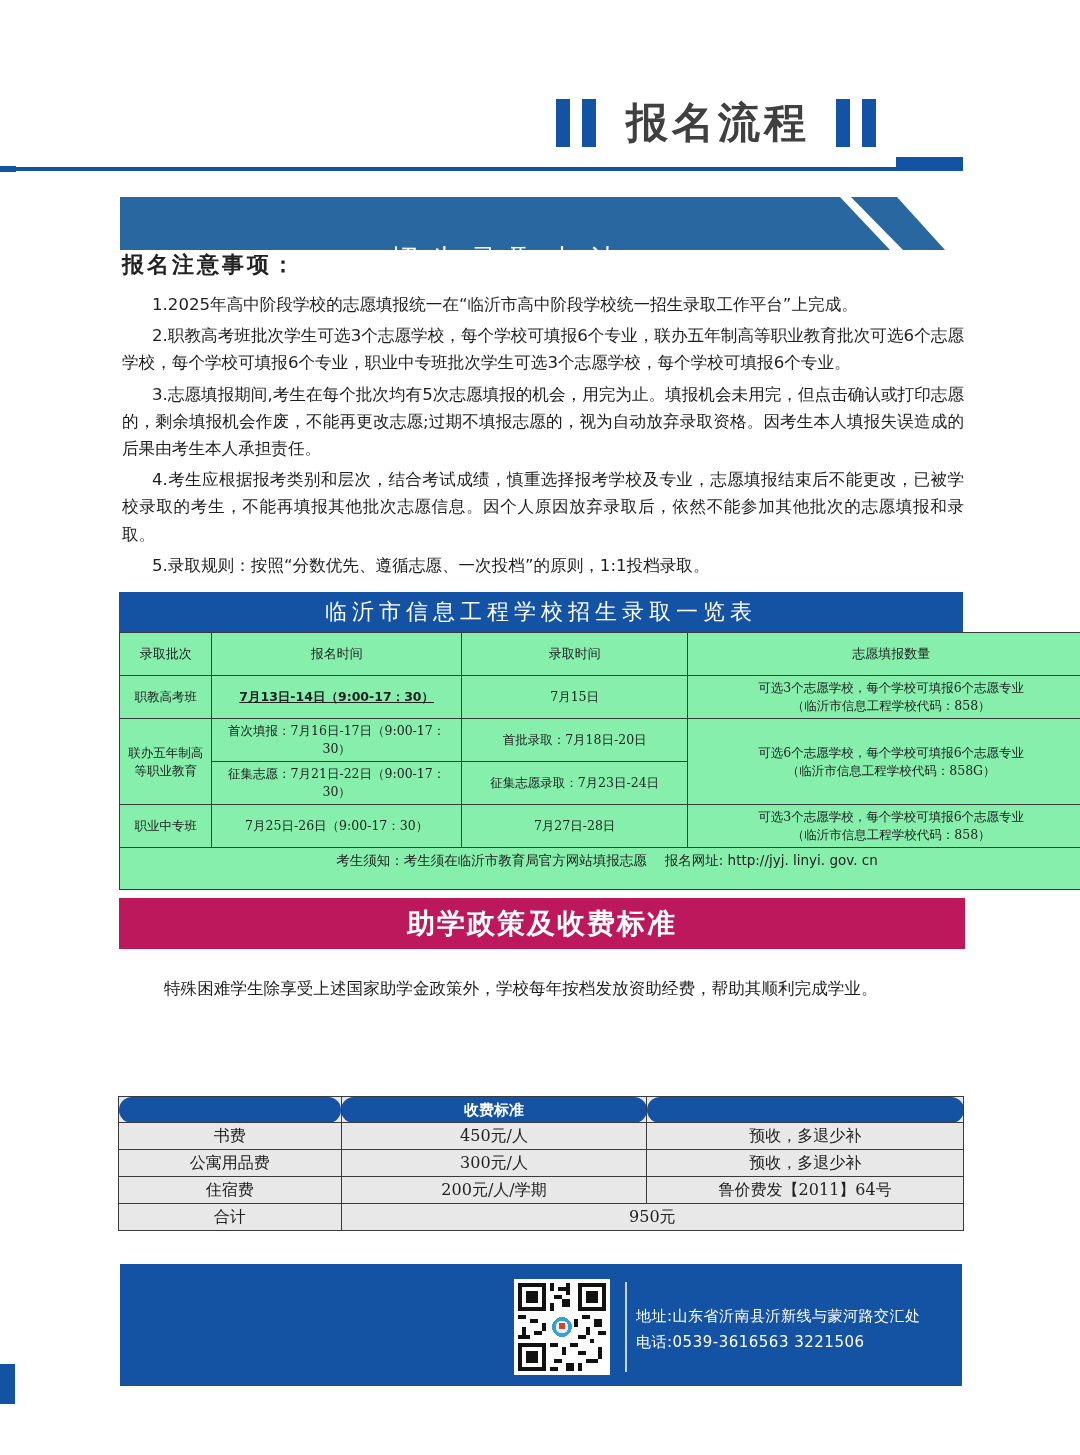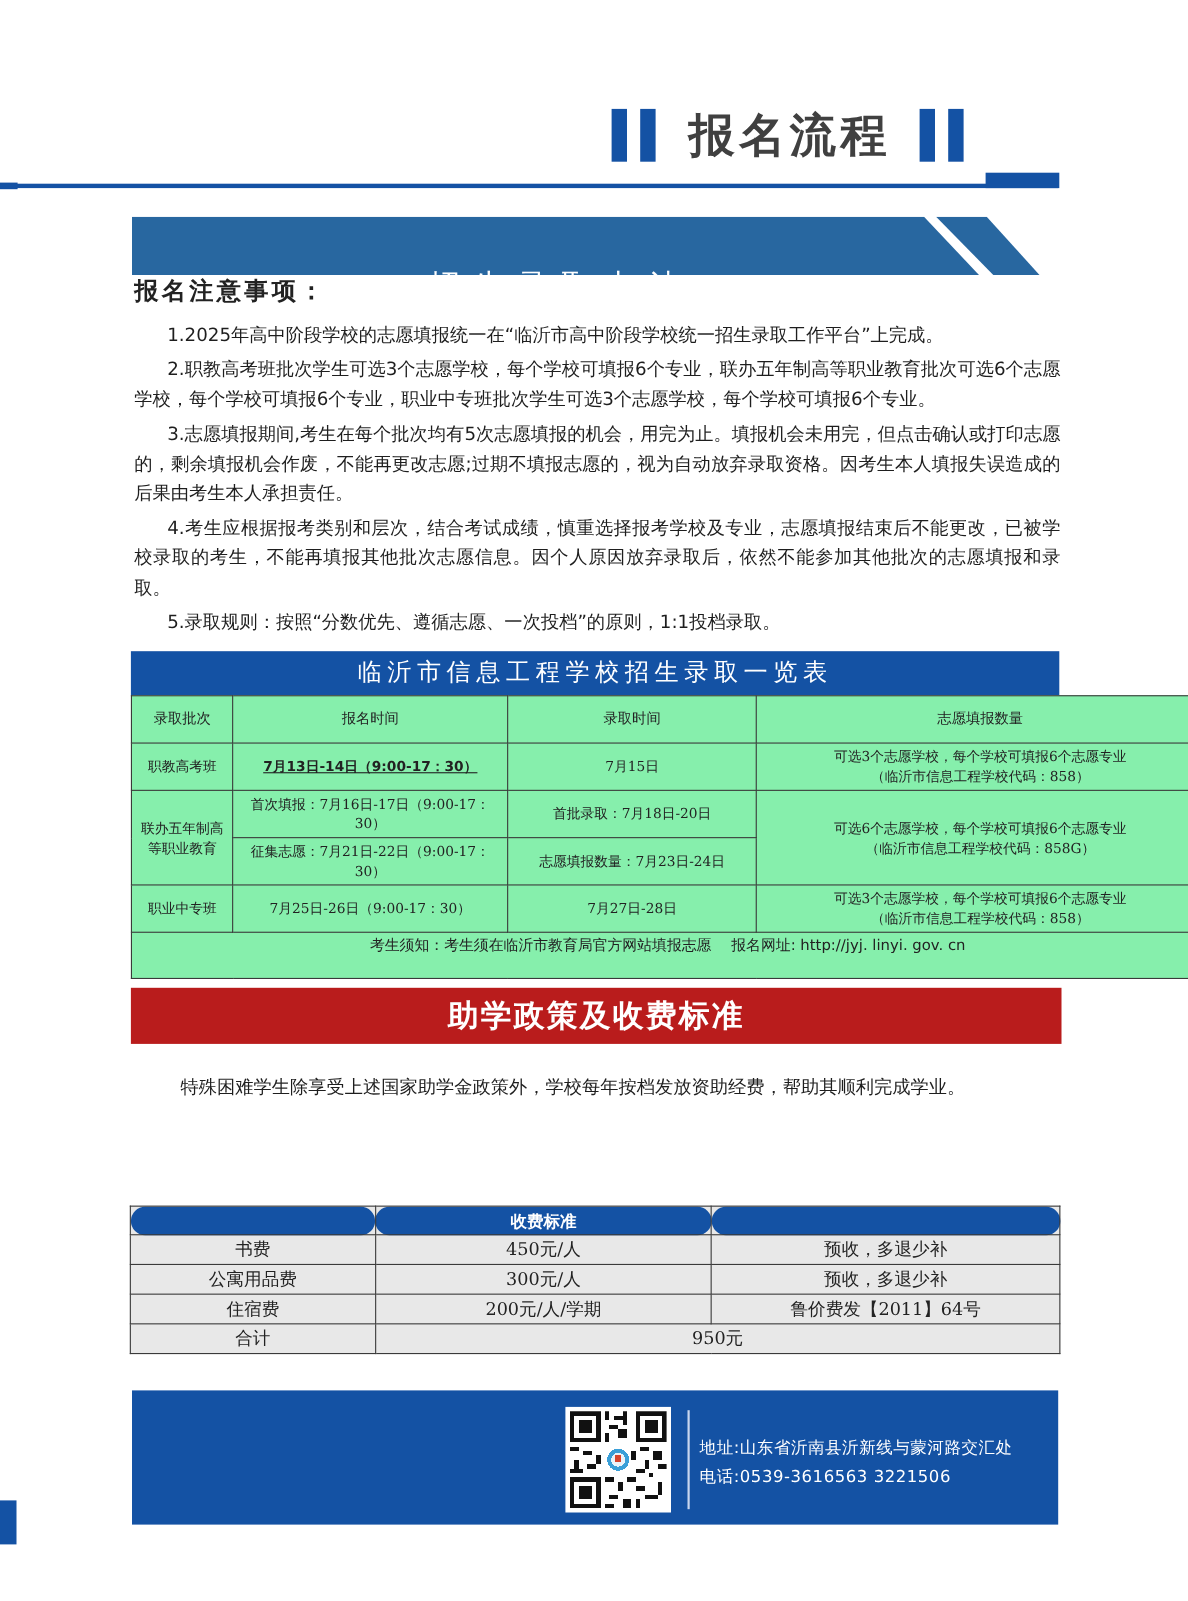--- a/index.html
+++ b/index.html
@@ -30,21 +30,21 @@
     .adm-wrap { position: absolute; left: 119px; top: 592px; width: 844px; }
     .adm-title { height: 40px; background: #1452a4; color: #fff; font-size: 22px; text-align: center; line-height: 40px; letter-spacing: 5px; }
     table.adm { width: 976px; border-collapse: collapse; background: #86efac; font-family: "DejaVu Serif", "Liberation Serif", serif; font-size: 12.5px; color: #222; }
     table.adm td { border: 1.5px solid #3a3a3a; text-align: center; vertical-align: middle; line-height: 18px; padding: 0 3px; }
     table.adm tr.h td { height: 43px; font-size: 13px; }
     table.adm td.bold { font-weight: bold; font-family: "DejaVu Sans", "Liberation Sans", sans-serif; font-size: 12.5px; text-decoration: underline; }
     table.adm tr.note td { height: 42px; font-family: "DejaVu Sans", "Liberation Sans", sans-serif; font-size: 13.5px; vertical-align: top; padding-top: 3px; }
     .note-gap { display: inline-block; width: 18px; }
 
     
-    .banner2 { position: absolute; left: 119px; top: 898px; width: 846px; height: 51px; background: #b91c1c; color: #fff; text-align: center; line-height: 51px; font-size: 28px; font-weight: bold; letter-spacing: 2px; }
+    .banner2 { position: absolute; left: 119px; top: 898px; width: 846px; height: 51px; background: #be185d; color: #fff; text-align: center; line-height: 51px; font-size: 28px; font-weight: bold; letter-spacing: 2px; }
 
     .aid-body { position: absolute; left: 120px; top: 973px; width: 846px; font-size: 16.6px; line-height: 31px; color: #1e1e1e; text-align: justify; }
     .aid-body p { text-indent: 44px; }
 
     
     table.fee { position: absolute; left: 118px; top: 1096px; width: 846px; border-collapse: collapse; font-family: "DejaVu Serif", "Liberation Serif", serif; font-size: 16px; color: #222; background: #e8e8e8; }
     table.fee td { border: 1.5px solid #3a3a3a; text-align: center; height: 27px; line-height: 24px; }
     table.fee tr.fh td { background: #1452a4; color: #fff; font-weight: bold; font-family: "DejaVu Sans", "Liberation Sans", sans-serif; font-size: 15px; height: 26px; border-radius: 13px; }
 
     
@@ -121,21 +121,21 @@
       <td rowspan="2">联办五年制高等职业教育</td>
       <td>首次填报：7月16日-17日（9:00-17：30）</td>
       <td>首批录取：7月18日-20日</td>
       <td rowspan="2">
         <div>可选6个志愿学校，每个学校可填报6个志愿专业</div>
         <div>（临沂市信息工程学校代码：858G）</div>
       </td>
     </tr>
     <tr style="height:43px">
       <td>征集志愿：7月21日-22日（9:00-17：30）</td>
-      <td>志愿填报数量：7月23日-24日</td>
+      <td>征集志愿录取：7月23日-24日</td>
     </tr>
     <tr style="height:43px">
       <td>职业中专班</td>
       <td>7月25日-26日（9:00-17：30）</td>
       <td>7月27日-28日</td>
       <td>
         <div>可选3个志愿学校，每个学校可填报6个志愿专业</div>
         <div>（临沂市信息工程学校代码：858）</div>
       </td>
     </tr>

